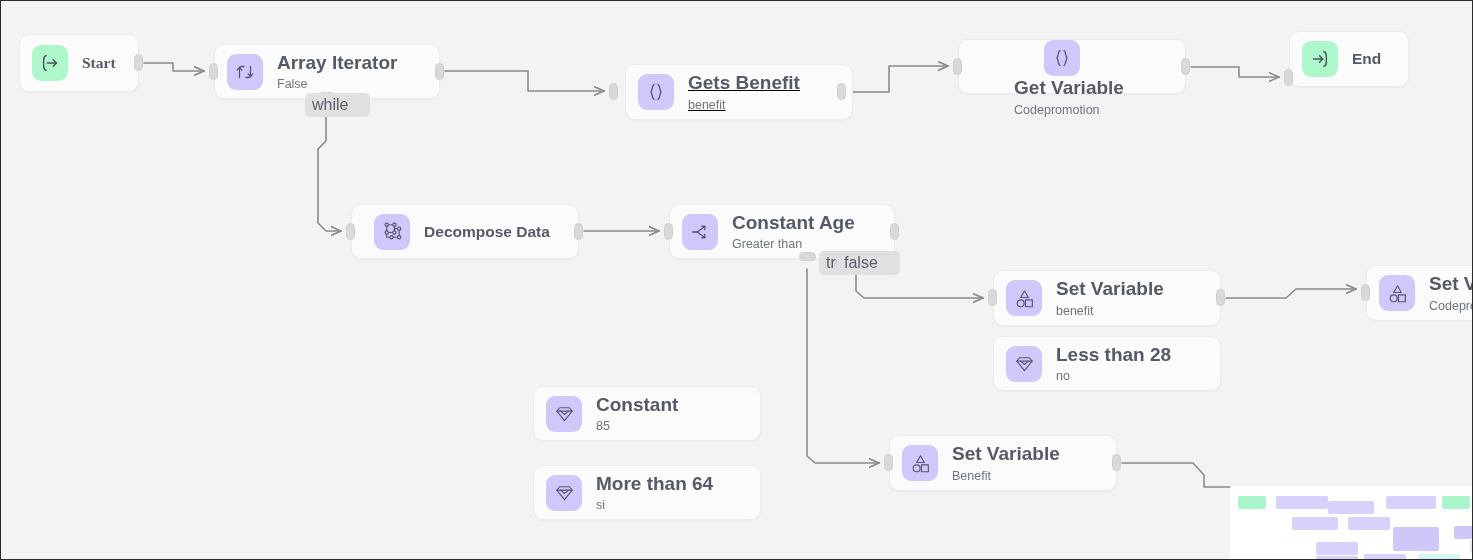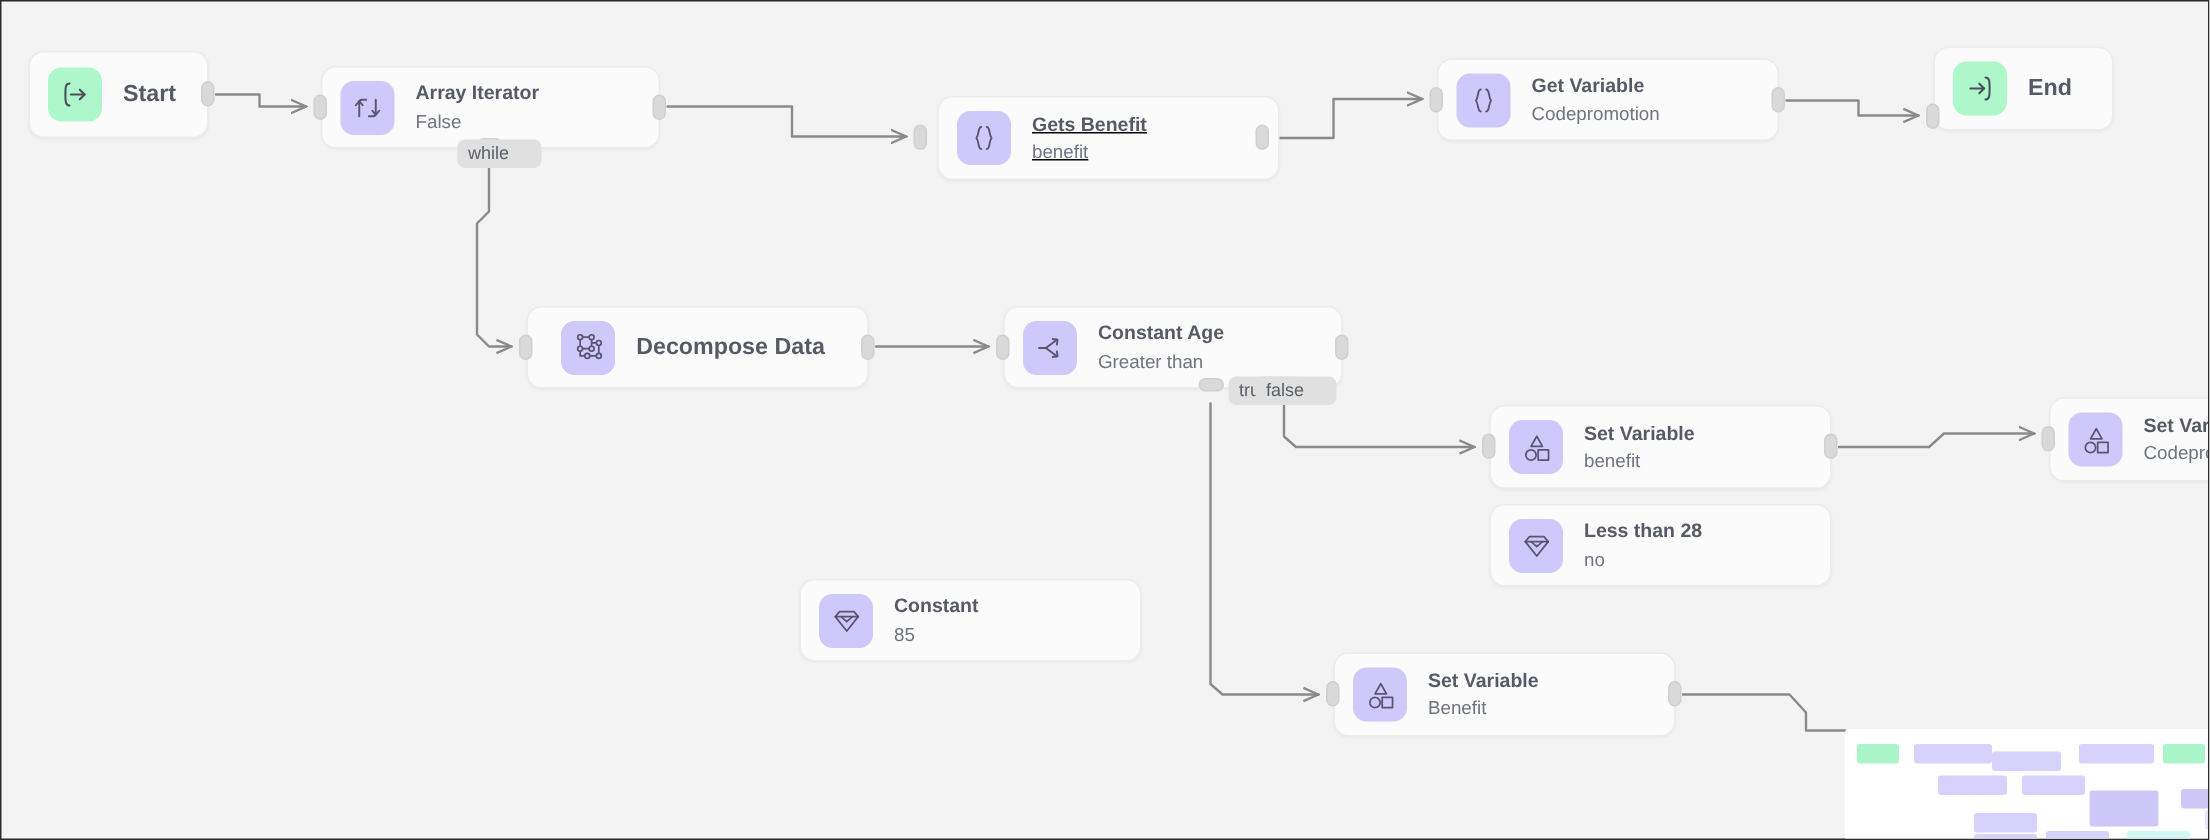--- a/index.html
+++ b/index.html
@@ -55,21 +55,21 @@
   .node-icon.purple { background: #cfc8fb; }
   .node-icon.green  { background: #adf7ca; }
   .node-icon svg { display: block; }
   .node-text {
     display: flex;
     flex-direction: column;
     justify-content: center;
     min-width: 0;
   }
   .node-title {
-    font-size: 13px;
+    font-size: 19px;
     font-weight: bold;
     color: #555a66;
     line-height: 1.25;
     white-space: nowrap;
   }
   .node-sub {
     font-size: 12.5px;
     color: #6f7482;
     line-height: 1.3;
     margin-top: 2px;
@@ -88,21 +88,21 @@
     background: #d9d9d9;
     border: 1px solid #d0d0d0;
     box-sizing: border-box;
   }
 
   
   .edge-label {
     position: absolute;
     background: #e0e0e0;
     border-radius: 5px;
-    font-size: 12px;
+    font-size: 16px;
     color: #5a5f6b;
     padding: 2px 22px 3px 7px;
     line-height: 1.2;
     white-space: nowrap;
   }
 
   
   #minimap {
     position: absolute;
     background: #ffffff;
@@ -142,21 +142,21 @@
       <path d="M 855 268 L 855 290 L 863 297 L 965 297 L 975 297 L 982 297" marker-end="url(#arrow)"></path>
 
       <path d="M 806 268 L 806 455 L 814 462 L 878 462" marker-end="url(#arrow)"></path>
 
       <path d="M 1225 297 L 1285 297 L 1295 288 L 1355 288" marker-end="url(#arrow)"></path>
 
       <path d="M 1121 462 L 1192 462 L 1203 474 L 1203 486 L 1229 486"></path>
     </g>
   </svg>
 
-  <div class="node plain" style="left:18px; top:33px; width:120px; height:58px;">
+  <div class="node plain" style="left:18px; top:33px; width:120px; height:58px;font-family:Liberation Serif, serif;">
     <span class="node-icon green">
       <svg width="22" height="22" viewBox="0 0 24 24" fill="none" stroke="#4b4f5c" stroke-width="1.5" stroke-linecap="round" stroke-linejoin="round">
         <path d="M8 4 C5.5 4 5 6 5 12 C5 18 5.5 20 8 20"></path>
         <path d="M9 12 H19"></path>
         <path d="M15.5 8.5 L19 12 L15.5 15.5"></path>
       </svg>
     </span>
     <span class="node-text">
       <span class="node-title only">Start</span>
     </span>
@@ -189,21 +189,21 @@
       </svg>
     </span>
     <span class="node-text">
       <span class="node-title">Gets Benefit</span>
       <span class="node-sub">benefit</span>
     </span>
   </div>
   <div class="port" style="left:608px; top:82px;"></div>
   <div class="port" style="left:836px; top:82px;"></div>
 
-  <div class="node plain" style="left:957px; top:38px; width:228px; height:55px;">
+  <div class="node plain" style="left:957px; top:38px; width:228px; height:55px;flex-direction:column;">
     <span class="node-icon purple">
       <svg width="22" height="22" viewBox="0 0 24 24" fill="none" stroke="#5b5470" stroke-width="1.4" stroke-linecap="round" stroke-linejoin="round">
         <path d="M10 4 C7.5 4 8.5 9.5 6.5 12 C8.5 14.5 7.5 20 10 20"></path>
         <path d="M14 4 C16.5 4 15.5 9.5 17.5 12 C15.5 14.5 16.5 20 14 20"></path>
       </svg>
     </span>
     <span class="node-text">
       <span class="node-title">Get Variable</span>
       <span class="node-sub">Codepromotion</span>
     </span>
@@ -320,20 +320,33 @@
         <path d="M4 9.5 L7 6 H17 L20 9.5"></path>
         <path d="M8 9.5 L12 13 L16 9.5"></path>
       </svg>
     </span>
     <span class="node-text">
       <span class="node-title">Constant</span>
       <span class="node-sub">85</span>
     </span>
   </div>
 
+  <div class="node plain" style="left:532px; top:464px; width:228px; height:55px;">
+    <span class="node-icon purple">
+      <svg width="23" height="23" viewBox="0 0 24 24" fill="none" stroke="#5b5470" stroke-width="1.2" stroke-linecap="round" stroke-linejoin="round">
+        <path d="M4 9.5 H20 L12 19.5 Z"></path>
+        <path d="M4 9.5 L7 6 H17 L20 9.5"></path>
+        <path d="M8 9.5 L12 13 L16 9.5"></path>
+      </svg>
+    </span>
+    <span class="node-text">
+      <span class="node-title">More than 64</span>
+      <span class="node-sub">si</span>
+    </span>
+  </div>
 
   <div class="node plain" style="left:888px; top:434px; width:228px; height:56px;">
     <span class="node-icon purple">
       <svg width="23" height="23" viewBox="0 0 24 24" fill="none" stroke="#5b5470" stroke-width="1.2" stroke-linecap="round" stroke-linejoin="round">
         <path d="M12 4 L16 11 H8 Z"></path>
         <circle cx="8" cy="17" r="3.6"></circle>
         <rect x="13" y="13.4" width="7.2" height="7.2"></rect>
       </svg>
     </span>
     <span class="node-text">

